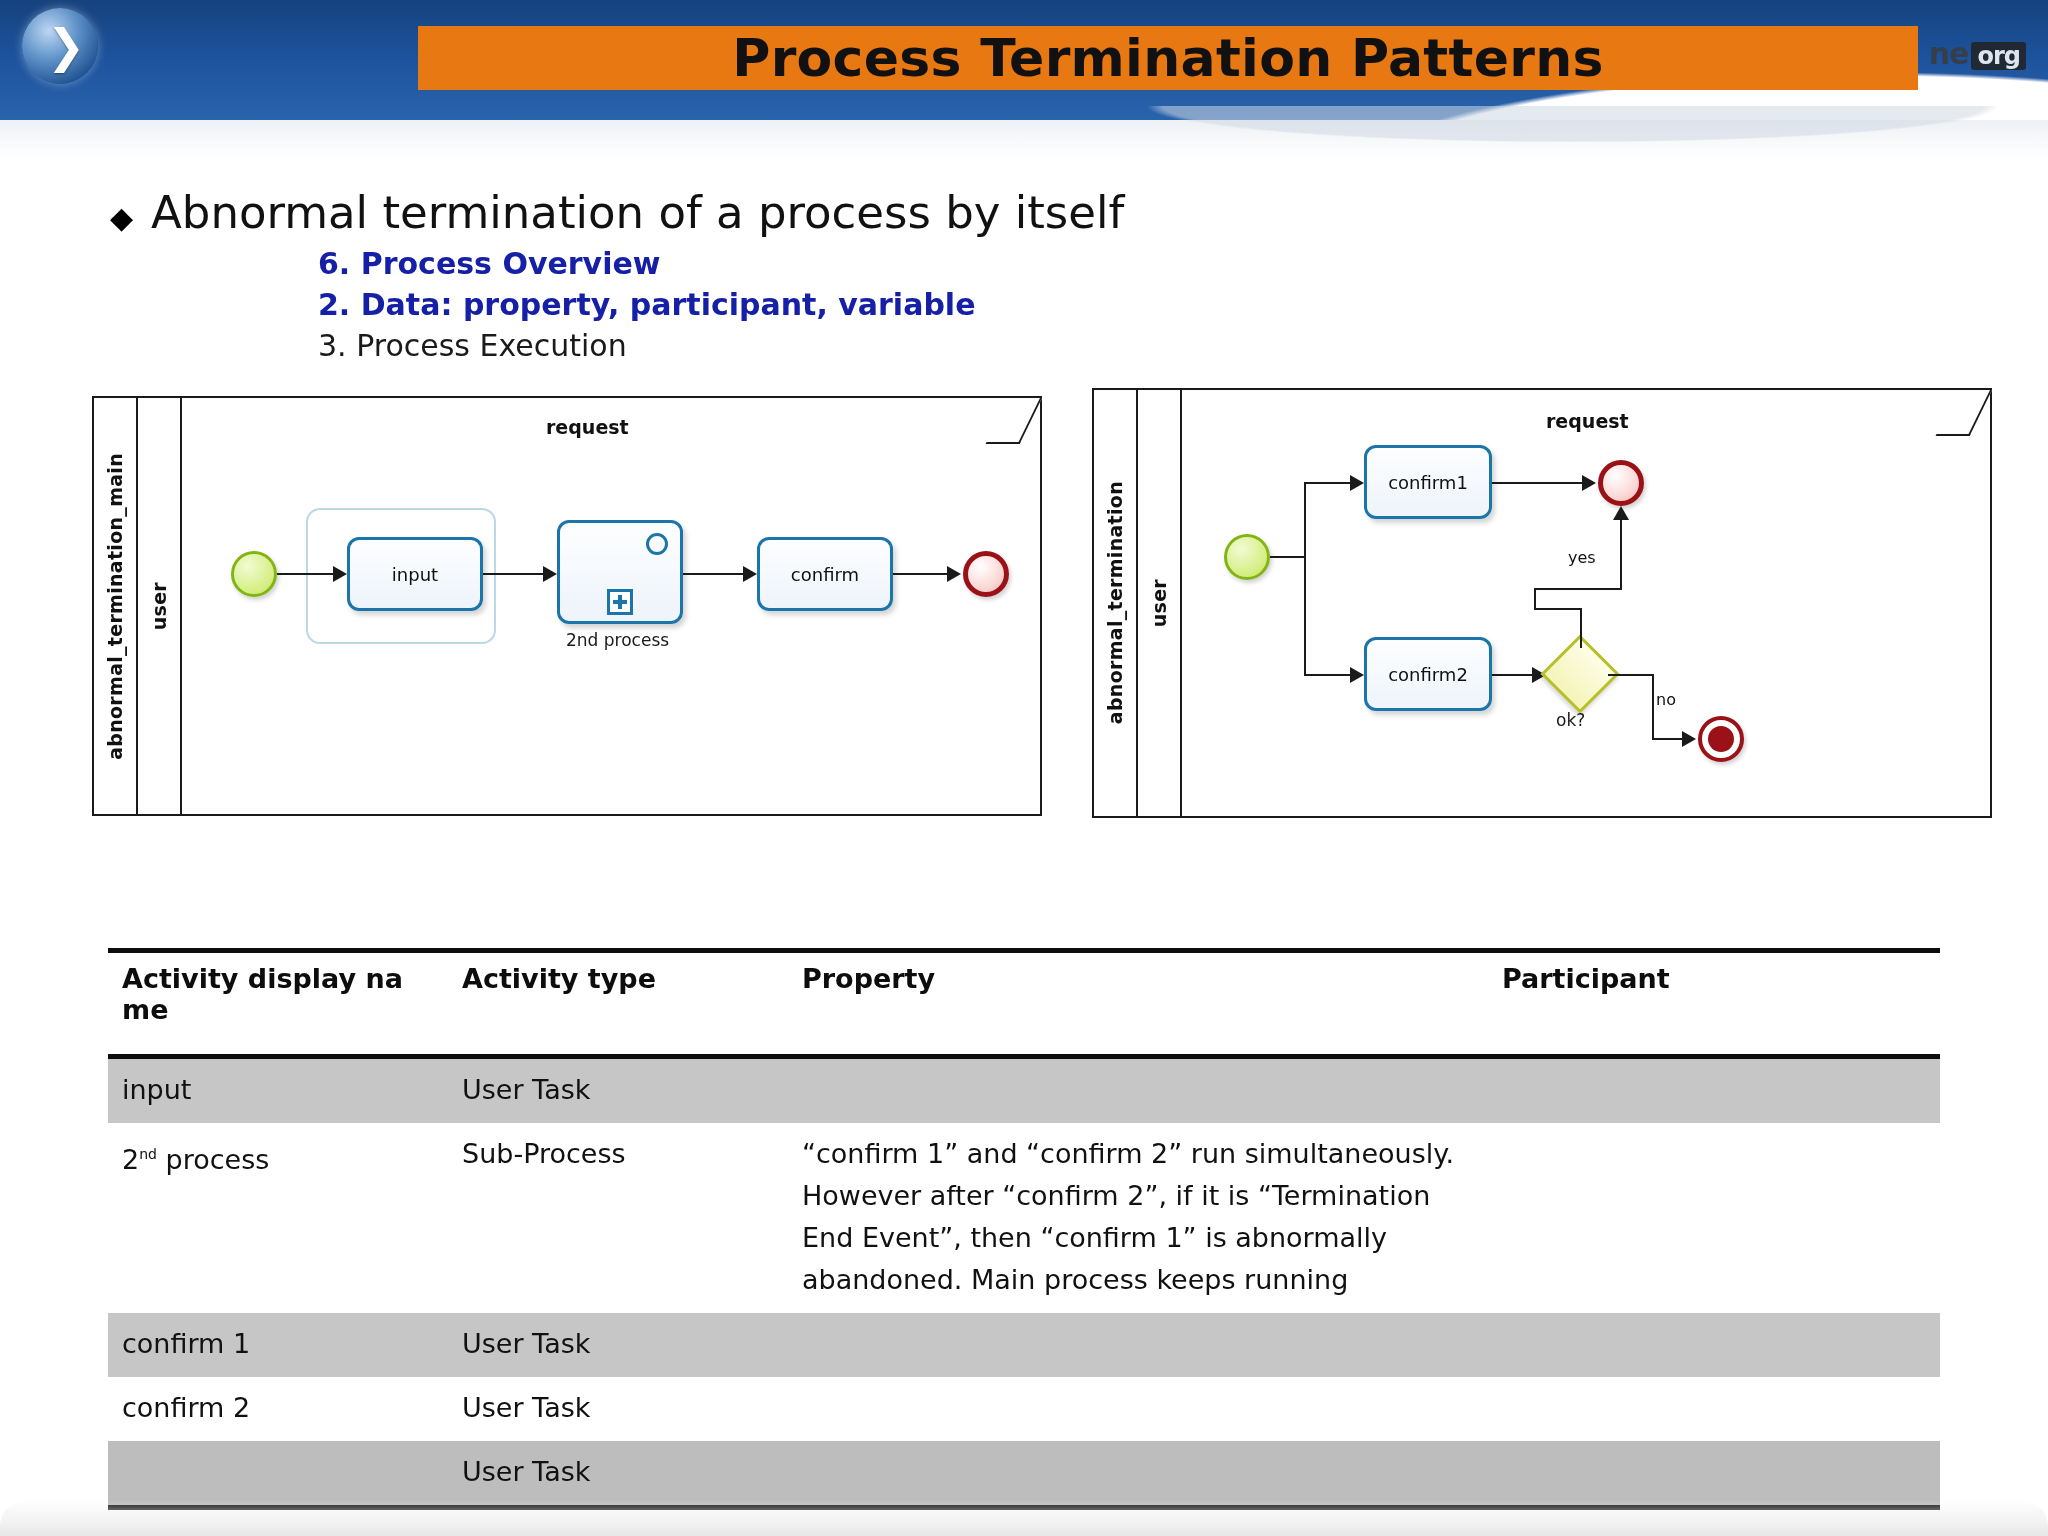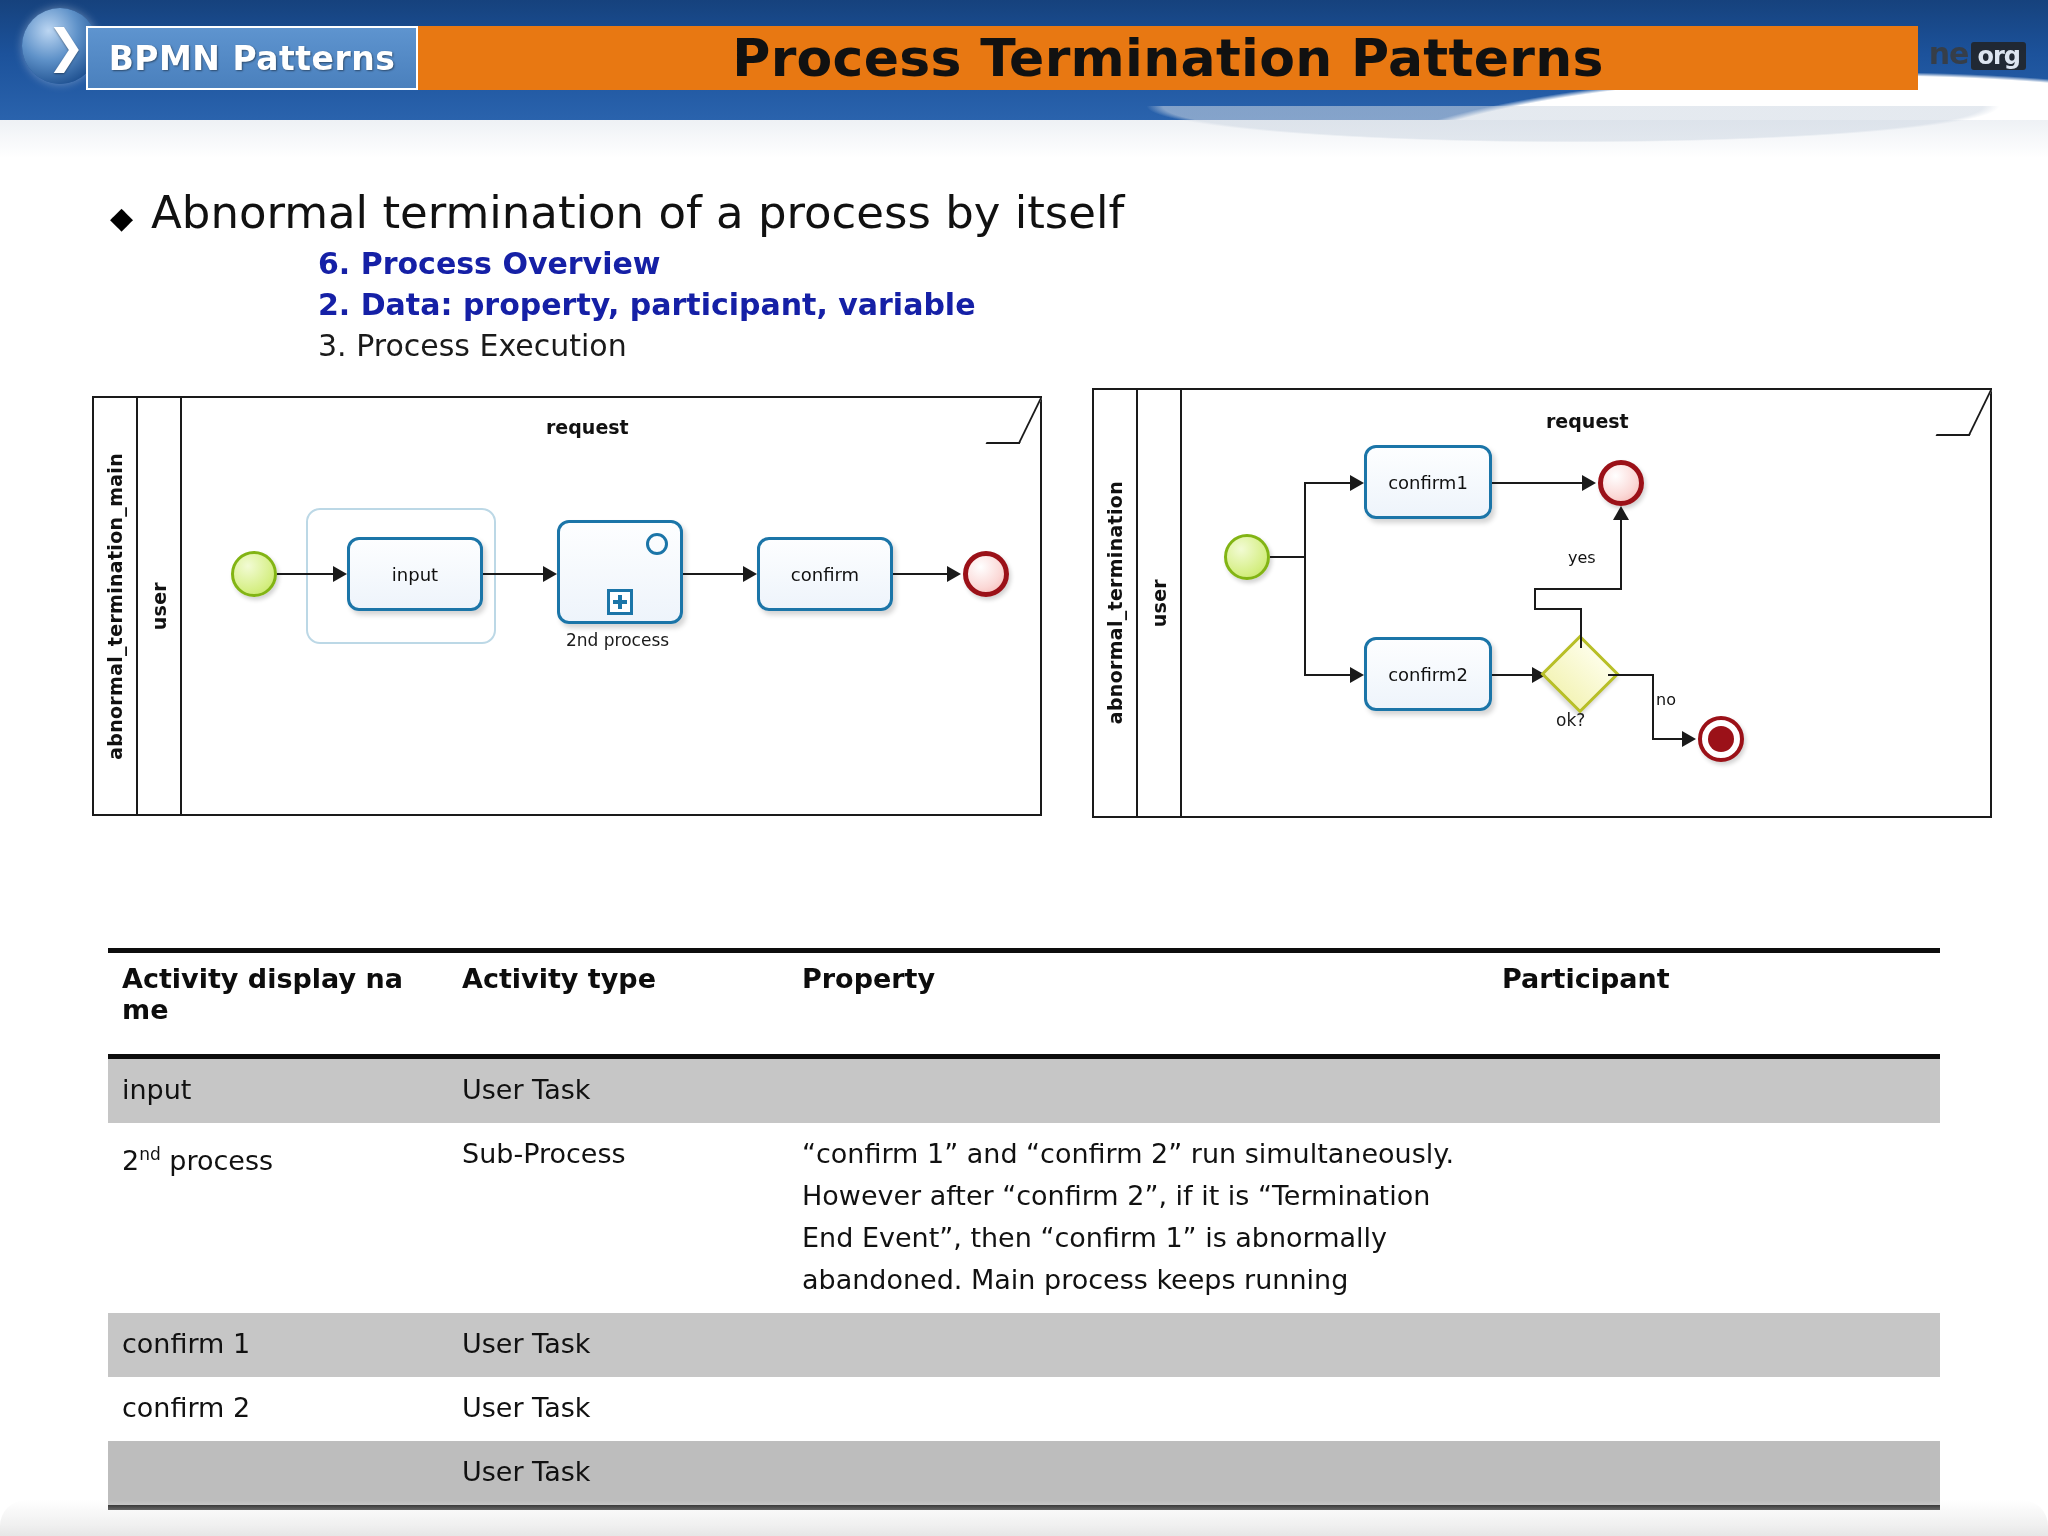--- a/index.html
+++ b/index.html
@@ -188,39 +188,36 @@
     height:106px;
   }
   .tbl tbody td{font-size:27px;color:#111;line-height:42px;}
   .tbl tbody tr.shade td{background:#c6c6c6;}
   .tbl tbody tr.plain td{background:#ffffff;}
   .tbl tbody tr.last td{background:#bdbdbd;border-bottom:5px solid #0d0d0d;}
   .c1{width:340px;}
   .c2{width:340px;}
   .c3{width:700px;}
   .c4{width:452px;}
-  sup{font-size:17px;vertical-align:super;}
+  sup{font-size:14px;vertical-align:super;}
 
   .bottom-fade{
     position:absolute;left:0;bottom:0;width:2048px;height:36px;
     background:linear-gradient(180deg,rgba(255,255,255,0) 0%,#f0f0f0 70%,#e6e6e6 100%);
     border-top-left-radius:26px;border-top-right-radius:26px;
   }
 </style>
 </head>
 <body>
 
 <div class="header">
   <div class="header-swoosh"></div>
   <div class="logo-orb"></div>
   <div class="logo-chevron">❯</div>
 
-  <div class="tab-blue">
-    <span>BPMN Patterns</span>
-  </div>
 
   <div class="title-orange">
     <span>Process Termination Patterns</span>
   </div>
 
   <div class="corner-logo">
     <span>ne</span><span class="org">org</span>
   </div>
 </div>
 <div class="header-under"></div>

